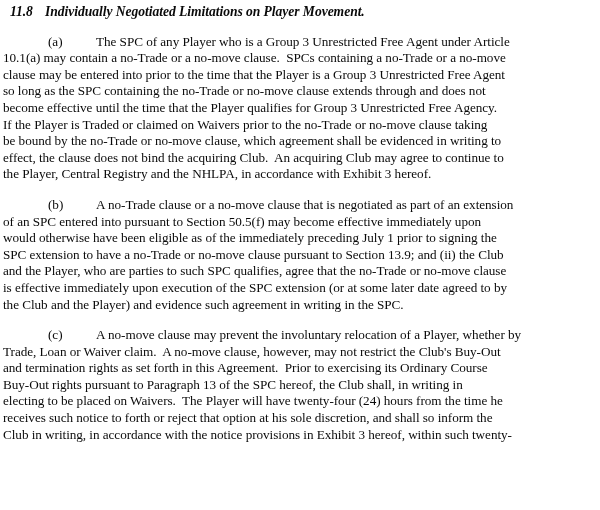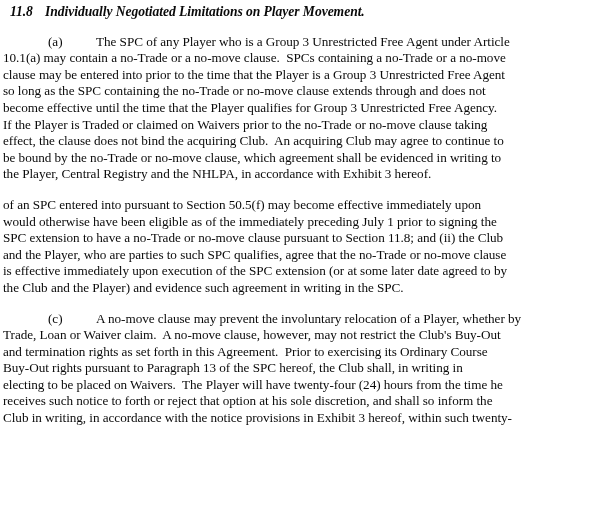--- a/index.html
+++ b/index.html
@@ -38,29 +38,30 @@
 
   <div class="heading"><span class="hnum">11.8</span><span>Individually Negotiated Limitations on Player Movement.</span></div>
 
   <div class="para">
     <div class="ln"><span class="plabel">(a)</span><span>The SPC of any Player who is a Group 3 Unrestricted Free Agent under Article</span></div>
     <div class="ln">10.1(a) may contain a no-Trade or a no-move clause.  SPCs containing a no-Trade or a no-move</div>
     <div class="ln">clause may be entered into prior to the time that the Player is a Group 3 Unrestricted Free Agent</div>
     <div class="ln">so long as the SPC containing the no-Trade or no-move clause extends through and does not</div>
     <div class="ln">become effective until the time that the Player qualifies for Group 3 Unrestricted Free Agency.</div>
     <div class="ln">If the Player is Traded or claimed on Waivers prior to the no-Trade or no-move clause taking</div>
+    <div class="ln">be bound by the no-Trade or no-move clause, which agreement shall be evidenced in writing to</div>
     <div class="ln">effect, the clause does not bind the acquiring Club.  An acquiring Club may agree to continue to</div>
-    <div class="ln">be bound by the no-Trade or no-move clause, which agreement shall be evidenced in writing to</div>
     <div class="ln">the Player, Central Registry and the NHLPA, in accordance with Exhibit 3 hereof.</div>
   </div>
 
   <div class="para">
+    <div class="ln"><span class="plabel">(b)</span><span>A no-Trade clause or a no-move clause that is negotiated as part of an extension</span></div>
     <div class="ln">of an SPC entered into pursuant to Section 50.5(f) may become effective immediately upon</div>
     <div class="ln">would otherwise have been eligible as of the immediately preceding July 1 prior to signing the</div>
-    <div class="ln">SPC extension to have a no-Trade or no-move clause pursuant to Section 11.8; and (ii) the Club</div>
+    <div class="ln">SPC extension to have a no-Trade or no-move clause pursuant to Section 13.9; and (ii) the Club</div>
     <div class="ln">and the Player, who are parties to such SPC qualifies, agree that the no-Trade or no-move clause</div>
     <div class="ln">is effective immediately upon execution of the SPC extension (or at some later date agreed to by</div>
     <div class="ln">the Club and the Player) and evidence such agreement in writing in the SPC.</div>
   </div>
 
   <div class="para">
     <div class="ln"><span class="plabel">(c)</span><span>A no-move clause may prevent the involuntary relocation of a Player, whether by</span></div>
     <div class="ln">Trade, Loan or Waiver claim.  A no-move clause, however, may not restrict the Club's Buy-Out</div>
     <div class="ln">and termination rights as set forth in this Agreement.  Prior to exercising its Ordinary Course</div>
     <div class="ln">Buy-Out rights pursuant to Paragraph 13 of the SPC hereof, the Club shall, in writing in</div>

